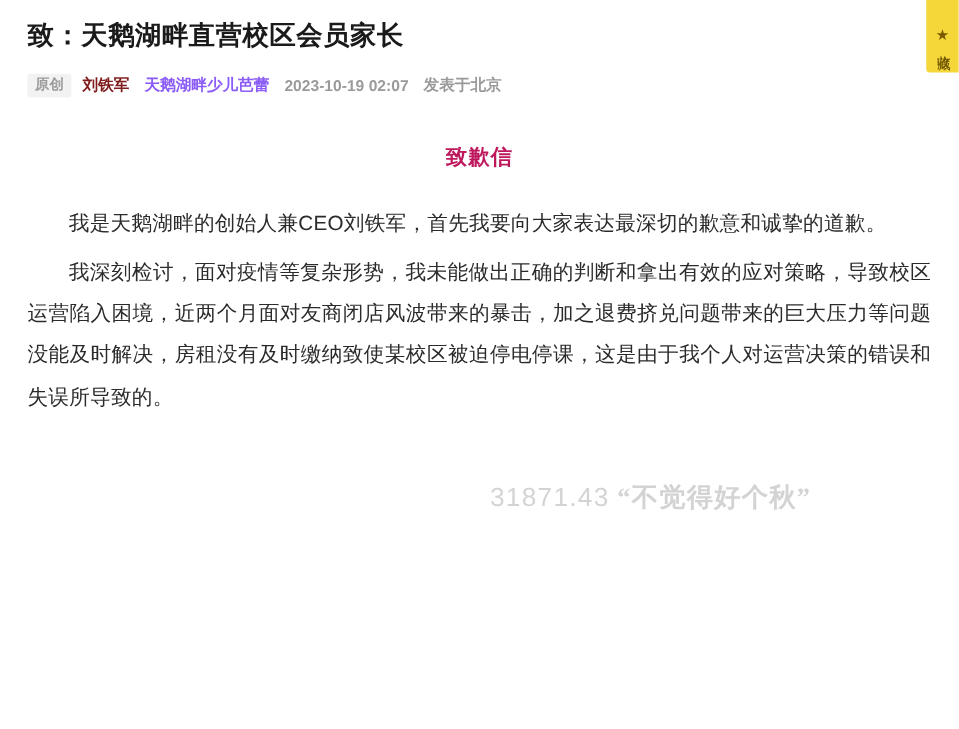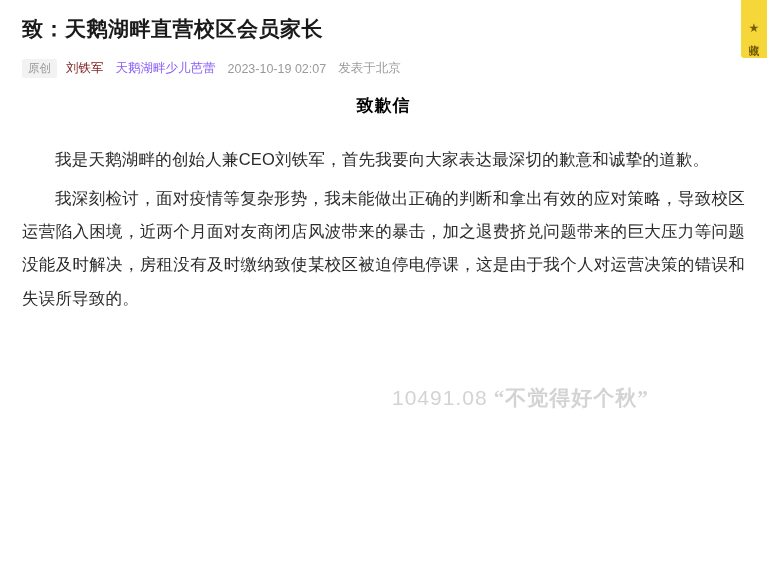--- a/index.html
+++ b/index.html
@@ -36,20 +36,21 @@
   }
 
   
   .meta-row {
     display: flex;
     align-items: center;
     margin-top: 16px;
     font-size: 12.5px;
     color: #8a8a8a;
     white-space: nowrap;
+    font-weight: bold;
   }
   .badge-original {
     display: inline-block;
     background: #f2f2f2;
     color: #9b9b9b;
     font-size: 11.5px;
     padding: 2px 6px;
     border-radius: 2px;
     margin-right: 9px;
     line-height: 1.3;
@@ -68,22 +69,22 @@
   }
   .meta-location {
     color: #9a9a9a;
   }
 
   
   .letter-heading {
     text-align: center;
     font-size: 17px;
     font-weight: bold;
-    color: #000000;
-    margin-top: 16px;
+    color: #be185d;
+    margin-top: 36px;
     letter-spacing: 1px;
   }
 
   .body-text {
     margin-top: 26px;
     font-size: 16.5px;
     line-height: 2.02;
     color: #2b2b2b;
     letter-spacing: 0.2px;
     text-align: justify;
@@ -179,18 +180,18 @@
     <p class="indent">我是天鹅湖畔的创始人兼CEO刘铁军，首先我要向大家表达最深切的歉意和诚挚的道歉。</p>
     <p class="indent">我深刻检讨，面对疫情等复杂形势，我未能做出正确的判断和拿出有效的应对策略，导致校区运营陷入困境，近两个月面对友商闭店风波带来的暴击，加之退费挤兑问题带来的巨大压力等问题没能及时解决，房租没有及时缴纳致使某校区被迫停电停课，这是由于我个人对运营决策的错误和失误所导致的。</p>
   </div>
 
   <div class="fav-tab">
     <span class="star">★</span>
     <span class="fav-label">收藏</span>
   </div>
 
   <div class="watermark">
-    <span class="wm-id">10491.08</span>
+    <span class="wm-id">31871.43</span>
     <span>“不觉得好个秋”</span>
   </div>
 
   <div class="bottom-edge"></div>
 </div>
 
 </body></html>

